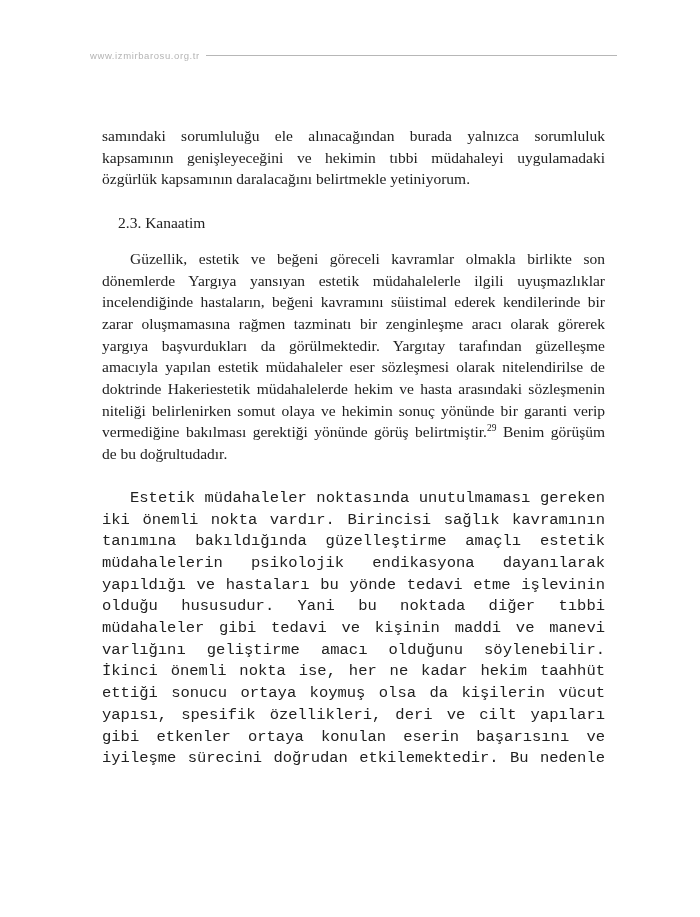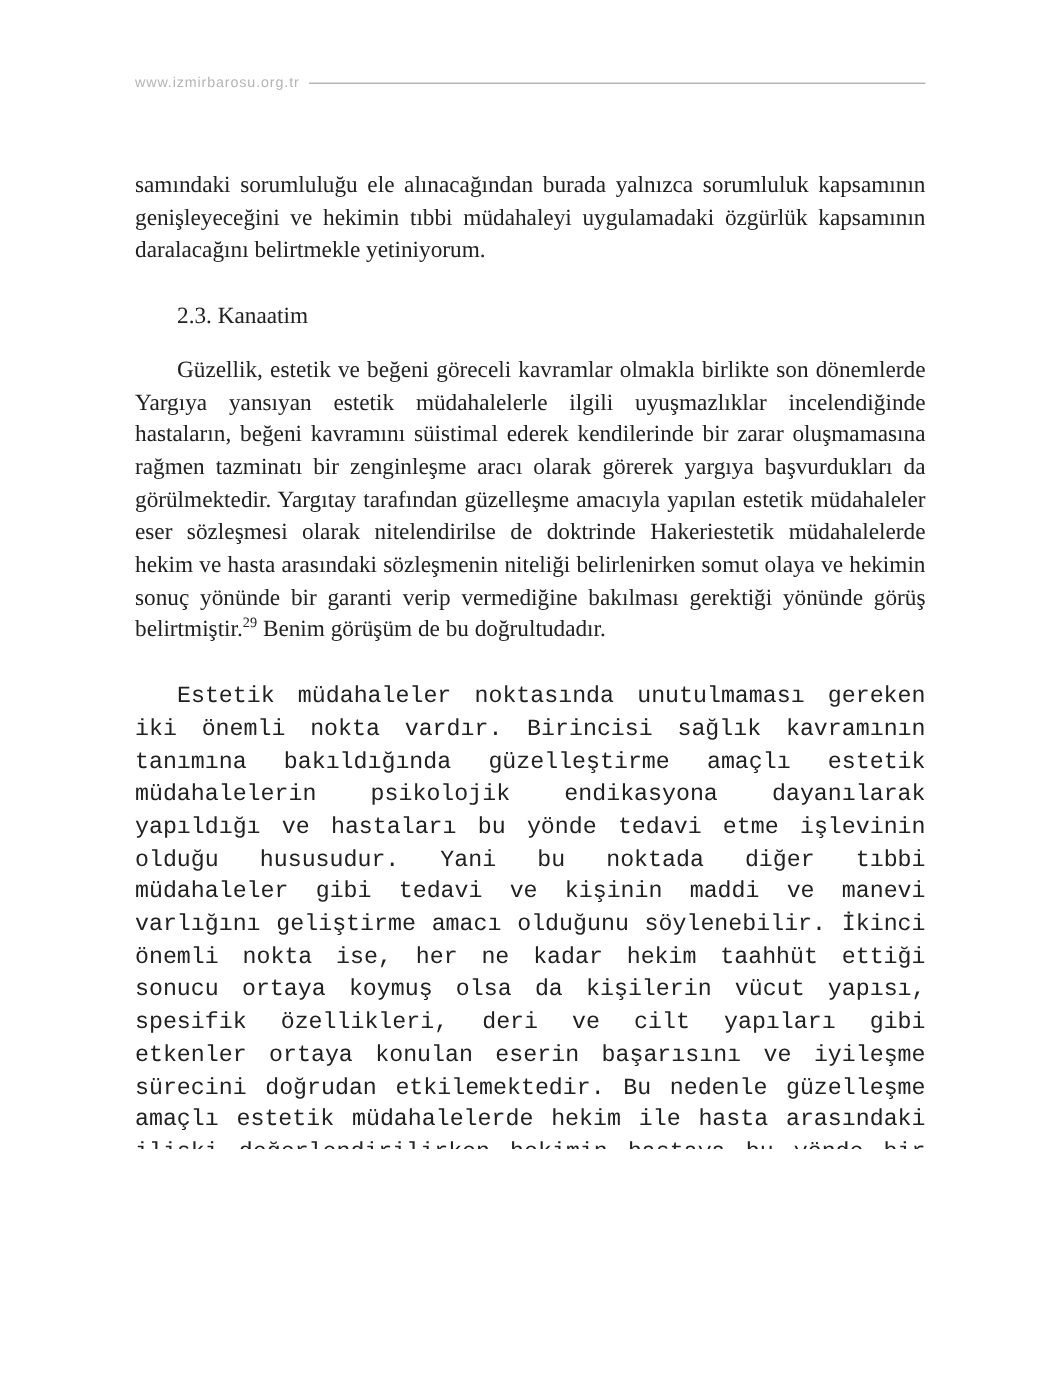--- a/index.html
+++ b/index.html
@@ -44,21 +44,21 @@
   .text-block {
     position: absolute;
     left: 90px;
     width: 527px;
     top: 113px;
     font-size: 15.5px;
     line-height: 21.7px;
     text-align: justify;
   }
   .body-para {
-    margin: 0;
+    margin: 12px;
   }
   .indent {
     text-indent: 28px;
   }
   .section-heading {
     margin: 22px 0 14px 0;
     padding-left: 28px;
     font-size: 15.5px;
     font-weight: normal;
     text-align: left;

